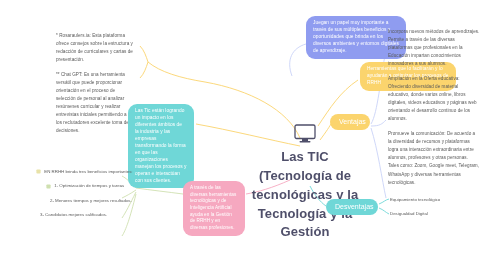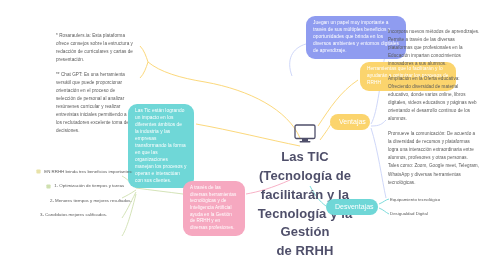--- a/index.html
+++ b/index.html
@@ -133,23 +133,22 @@
 
   <div class="node central">
     <div class="screen">
       <svg width="22" height="19" viewBox="0 0 22 19" xmlns="http://www.w3.org/2000/svg">
         <rect x="1" y="1" width="20" height="13.5" rx="1.6" fill="none" stroke="#4f4f6a" stroke-width="1.3"></rect>
         <rect x="8" y="14.5" width="6" height="2.6" fill="#4f4f6a"></rect>
         <rect x="5.5" y="17" width="11" height="1.4" rx="0.7" fill="#4f4f6a"></rect>
       </svg>
     </div>
     <div>Las TIC (Tecnología de</div>
-    <div>facilitarán y la</div>
+    <div>tecnológicas y la</div>
     <div>Tecnología y la Gestión</div>
-    <div>de RRHH</div>
   </div>
 
   <div class="node plain" id="n-recruiters">
     <p>* Rosaraulers.ia: Esta plataforma ofrece consejos sobre la estructura y redacción de curriculares y cartas de presentación.</p>
     <p>** Chat GPT: Es una herramienta versátil que puede proporcionar orientación en el proceso de selección de personal al analizar resúmenes curricular y realizar entrevistas iniciales permitiendo a los reclutadores excelente toma de decisiones.</p>
   </div>
 
   <div class="node pill c-yellow" id="n-herramientas" style="font-size:4.8px;">
     <span>Herramientas que lo facilitarán y lo ayudarán a optimizar los procesos de RRHH</span>
   </div>

